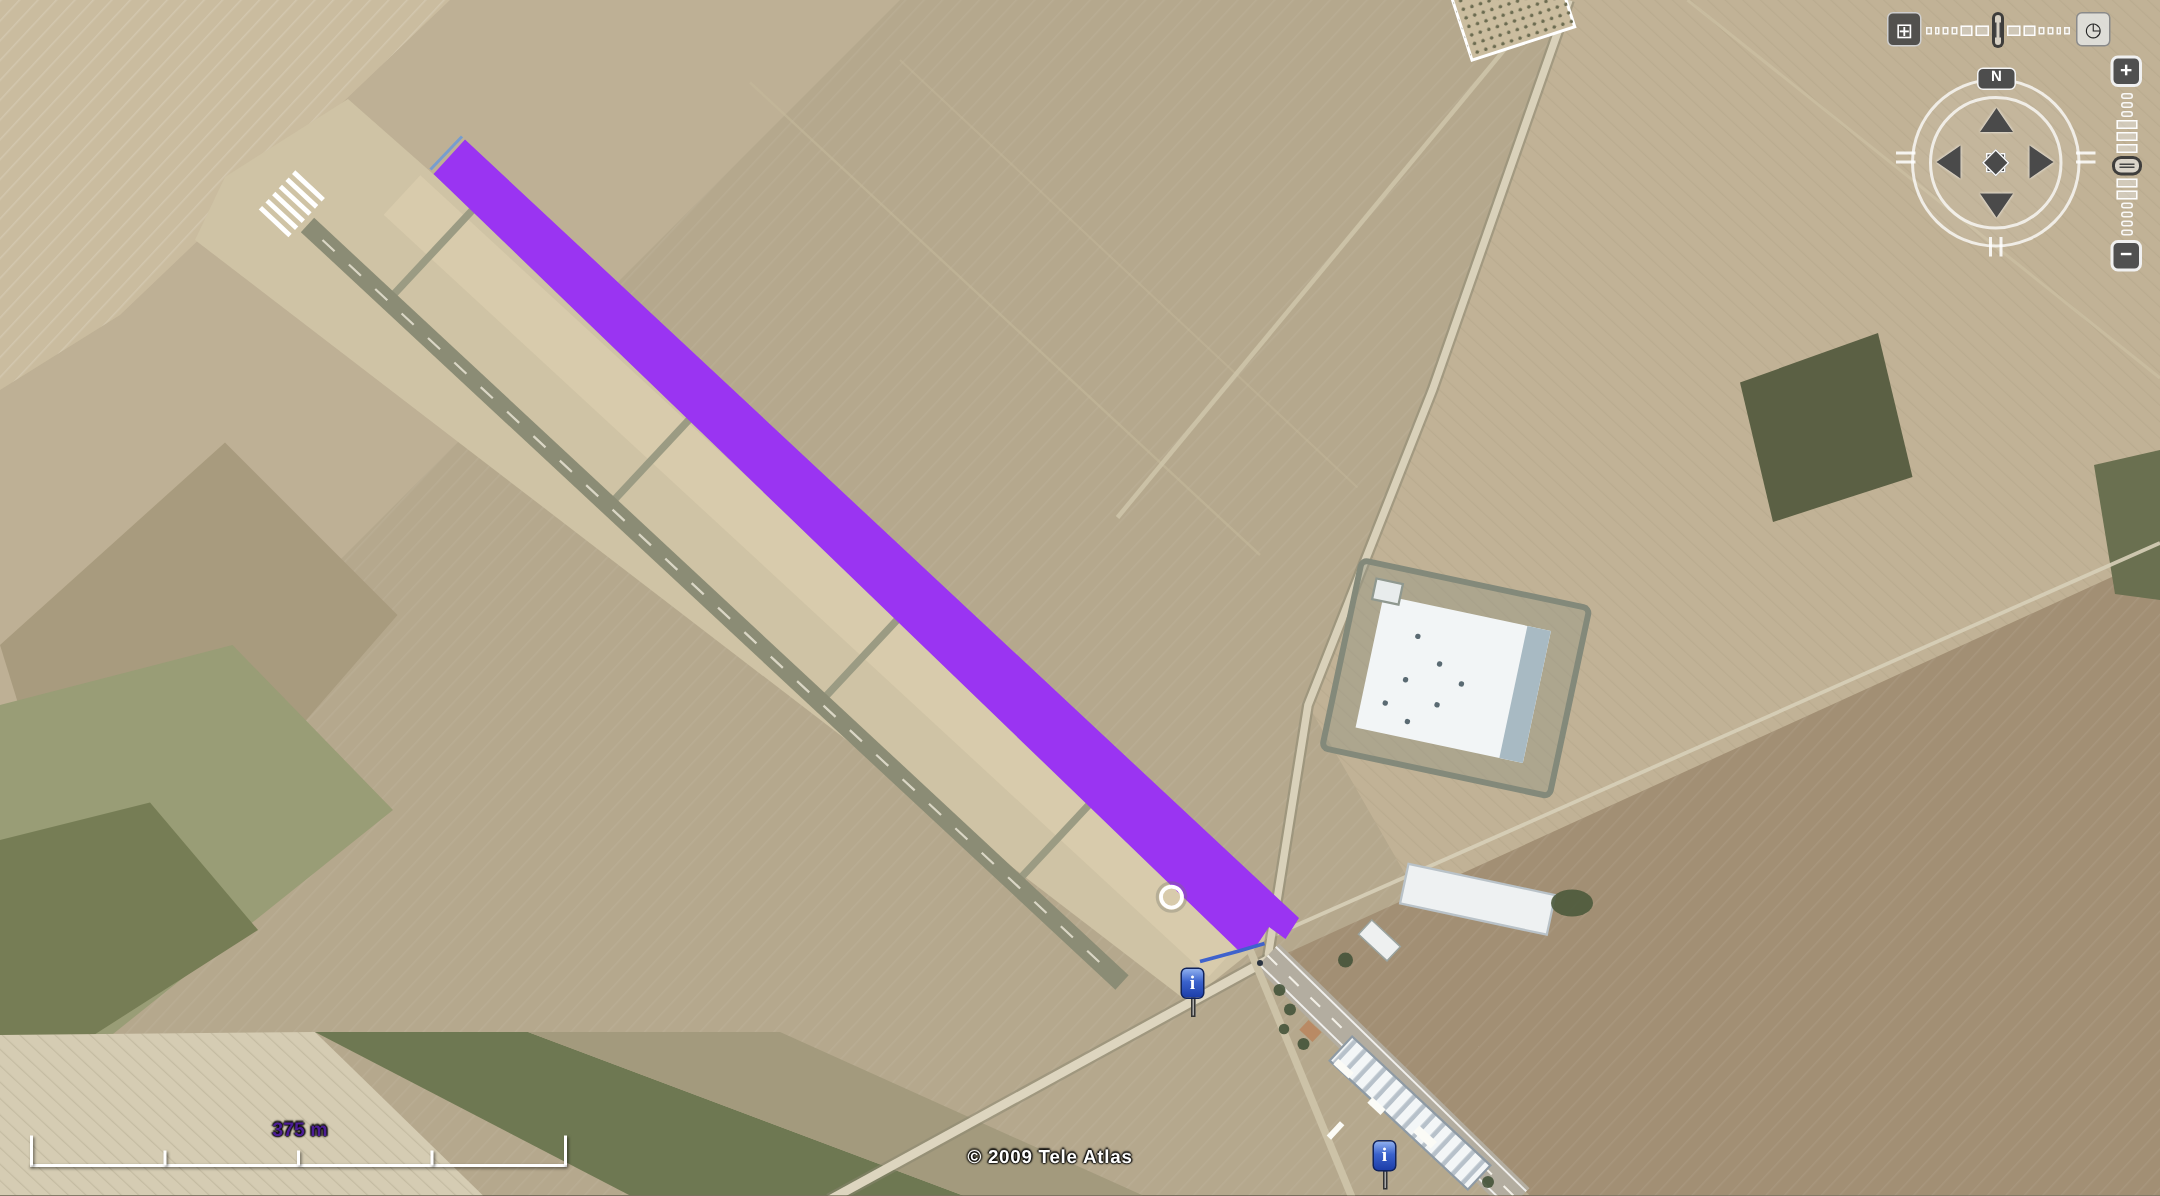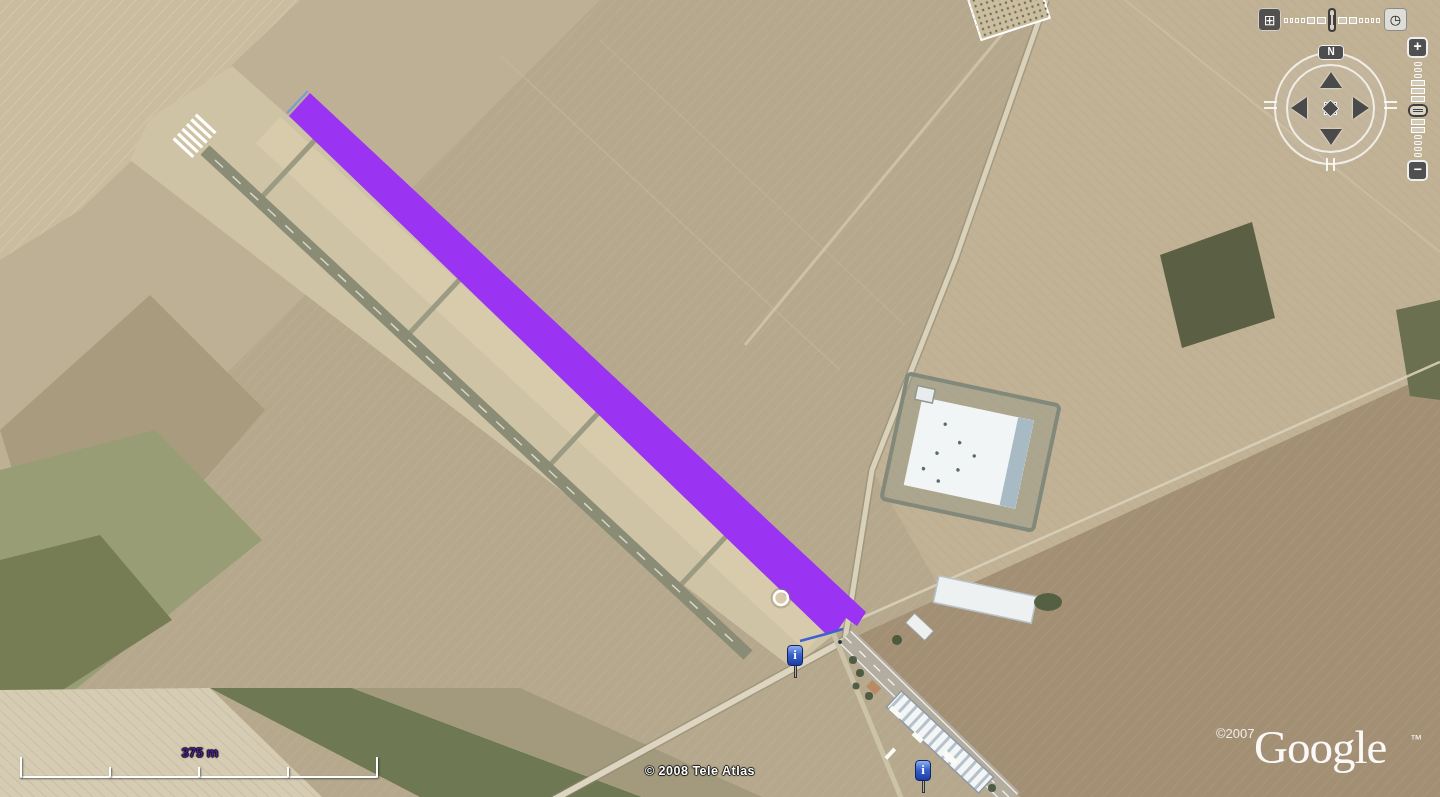--- a/index.html
+++ b/index.html
@@ -283,20 +283,15 @@
   <div>
     <span class="scale-line"></span>
     <span class="scale-tick" style="left:20px;  top:757px; height:20px;"></span>
     <span class="scale-tick" style="left:109px; top:767px; height:10px;"></span>
     <span class="scale-tick" style="left:198px; top:767px; height:10px;"></span>
     <span class="scale-tick" style="left:287px; top:767px; height:10px;"></span>
     <span class="scale-tick" style="left:376px; top:757px; height:20px;"></span>
     <span class="scale-label outlined">375 m</span>
   </div>
 
-  <div class="attribution outlined">© 2008 Tele Atlas</div>
-  <div class="glogo">
-    <span class="c">©2007</span>
-    <span class="g">Google</span>
-    <span class="tm">™</span>
-  </div>
+  <div class="attribution outlined">© 2009 Tele Atlas</div>
 
 </div>
 
 </body></html>

